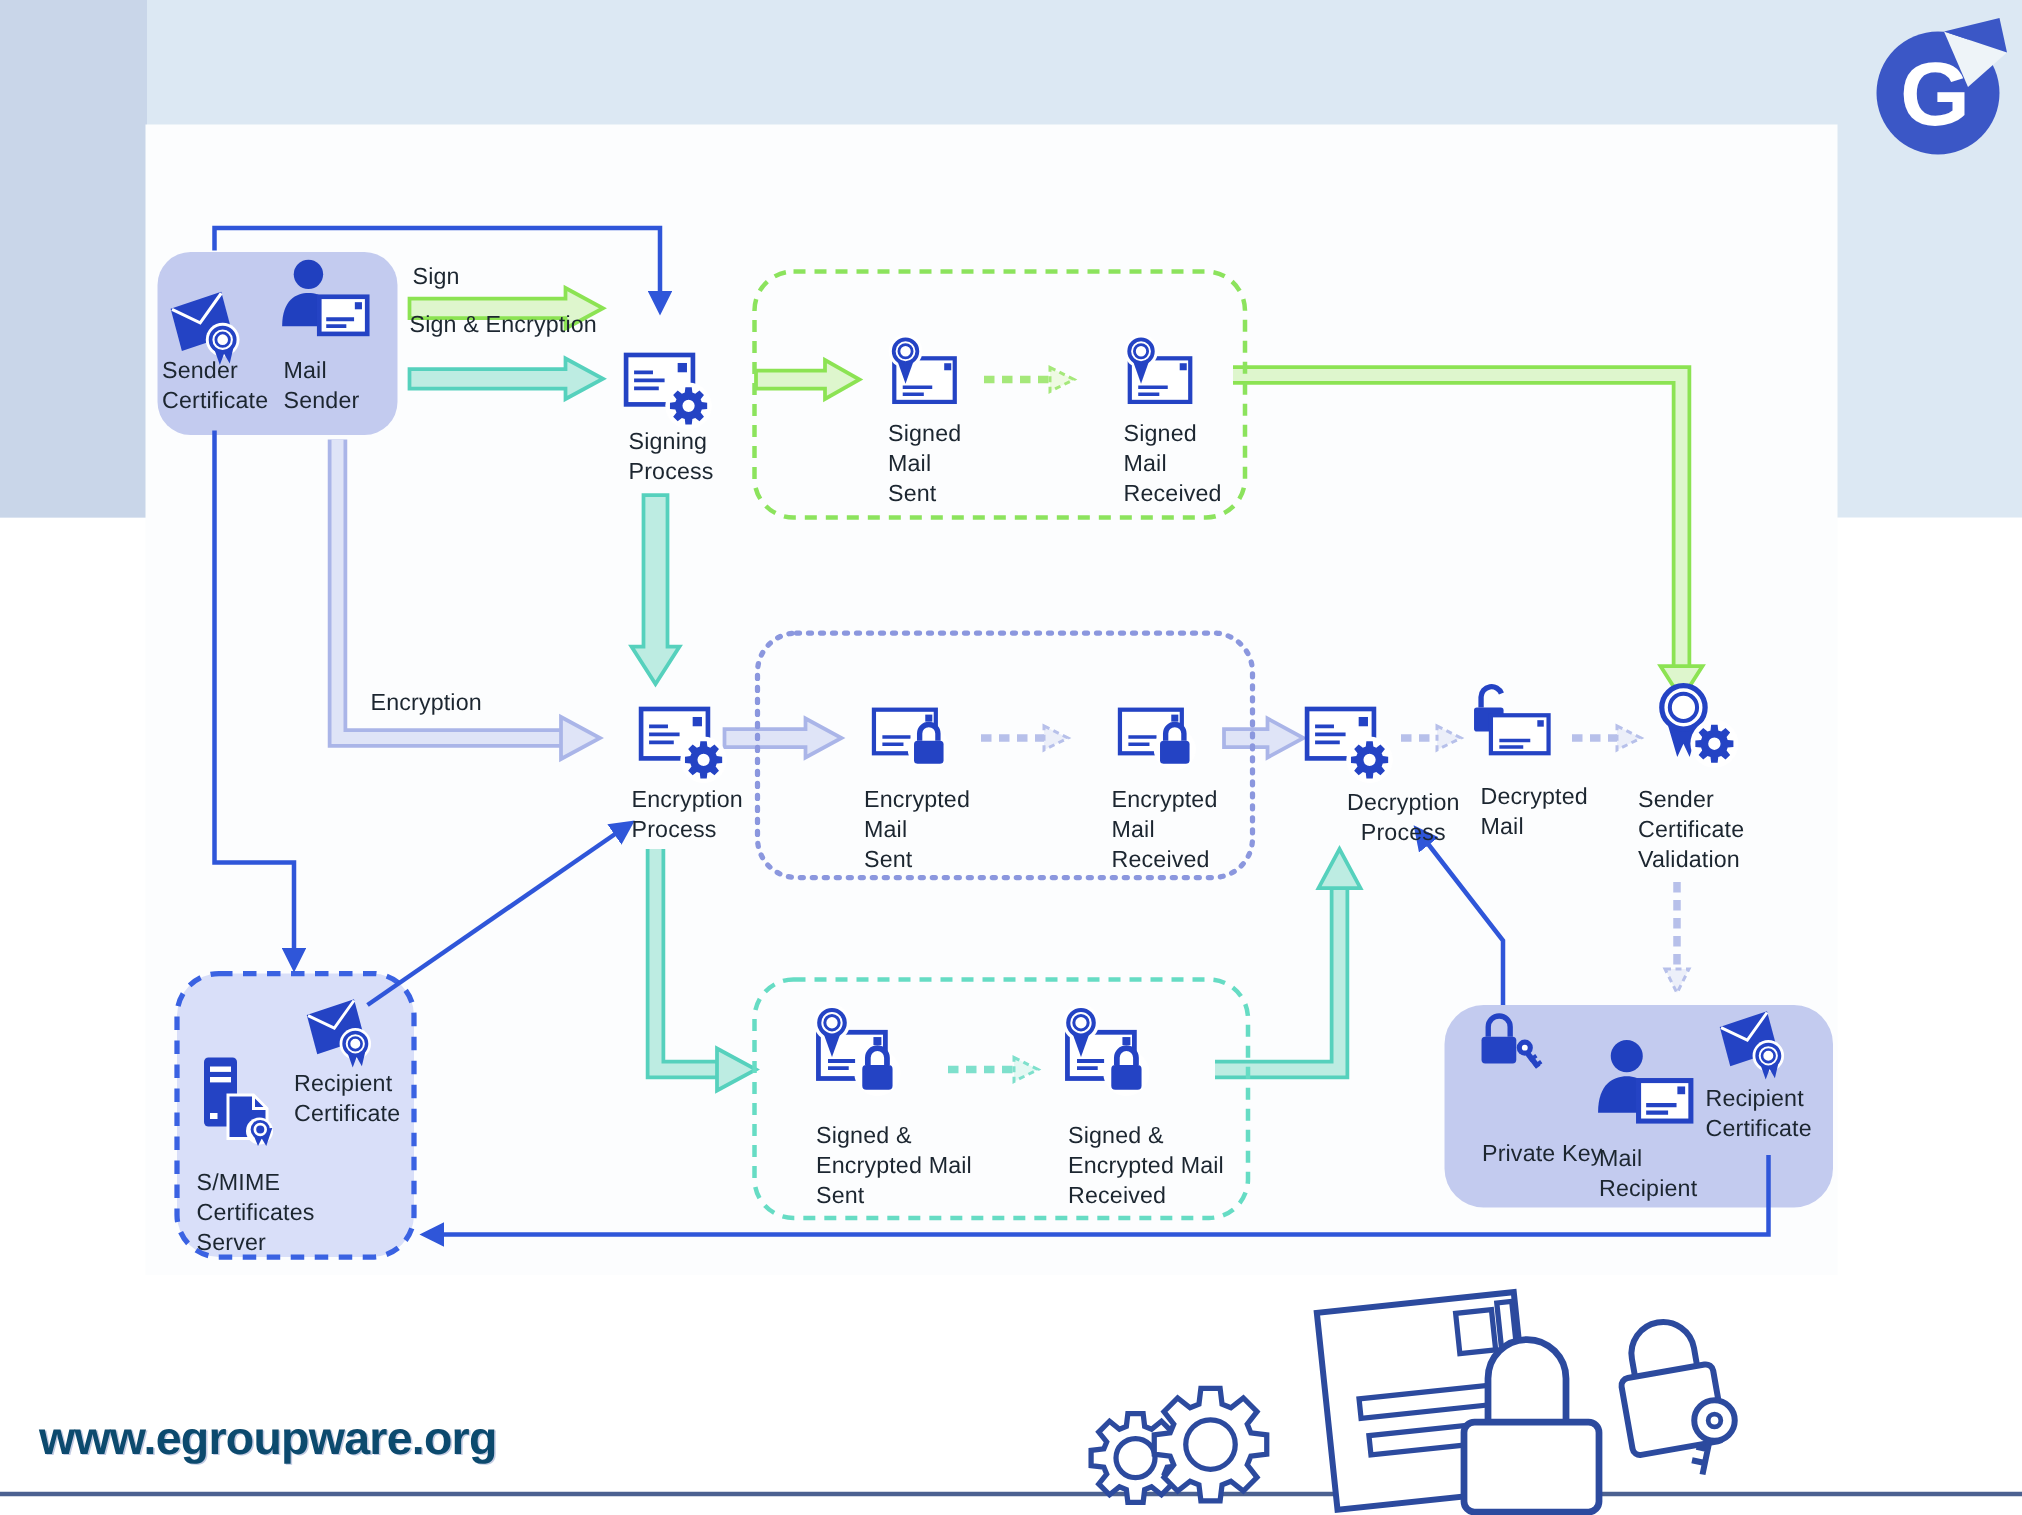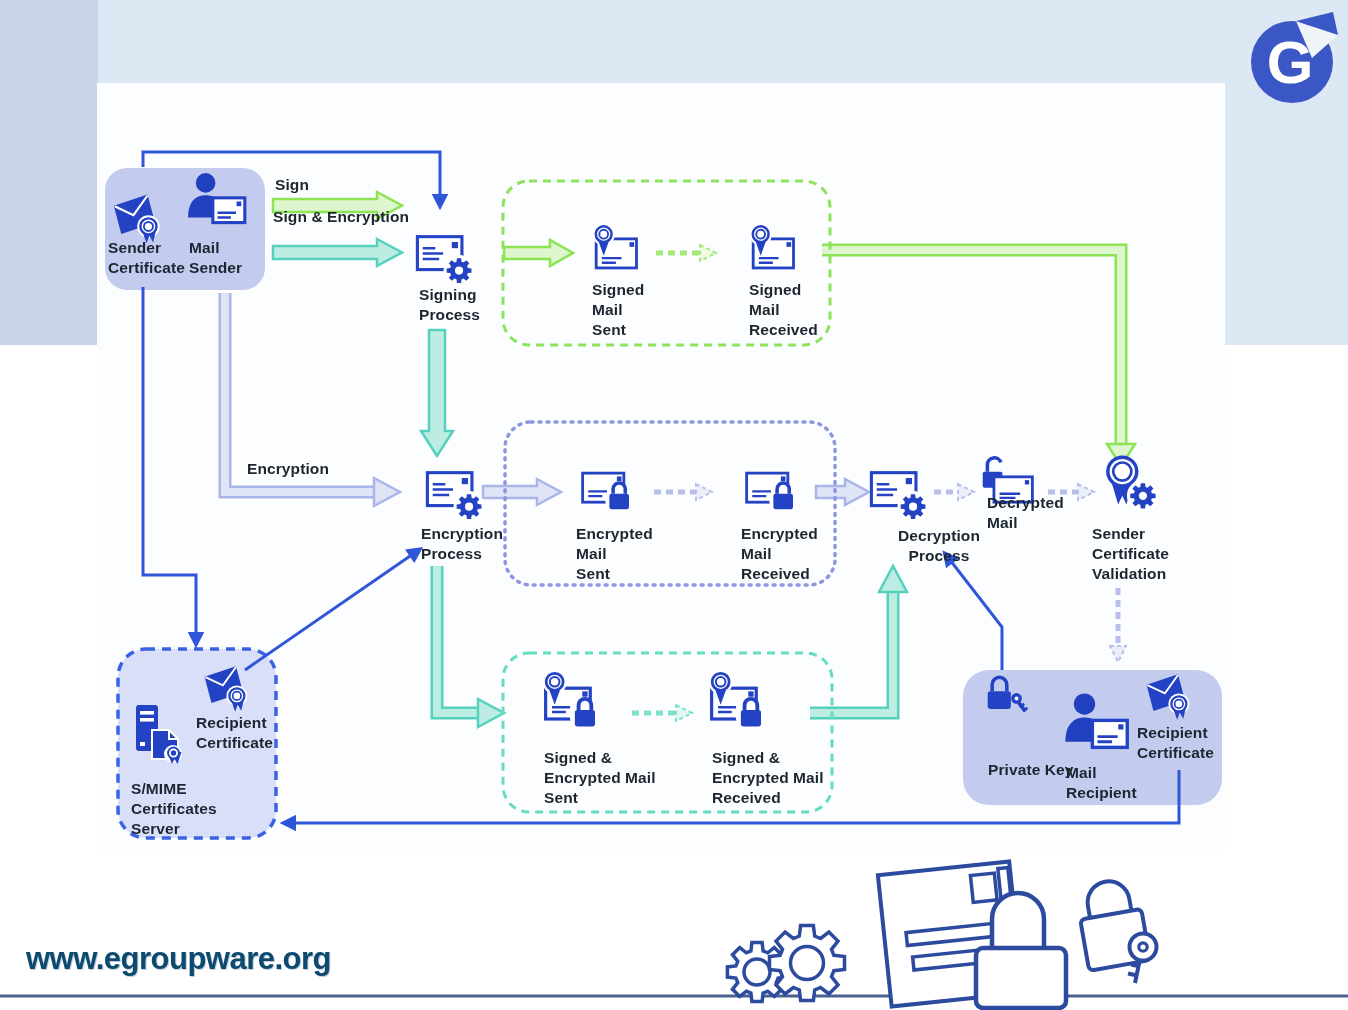--- a/index.html
+++ b/index.html
@@ -4,21 +4,21 @@
 <style>
   html,body{margin:0;padding:0;}
   body{width:1348px;height:1010px;position:relative;overflow:hidden;background:#ffffff;
        font-family:"Liberation Sans", sans-serif;}
   .abs{position:absolute;}
   .bg-top{left:0;top:0;width:1348px;height:345px;background:#dce8f3;}
   .bg-left{left:0;top:0;width:98px;height:345px;background:#c9d6e9;}
   .panel{left:97px;top:83px;width:1128px;height:767px;background:#fcfdfe;}
   svg.overlay{position:absolute;left:0;top:0;width:1348px;height:1010px;}
   .lbl{position:absolute;font-size:15.5px;line-height:20px;color:#1c2630;
-       white-space:pre-line;letter-spacing:0.1px;font-weight:bold;}
+       white-space:pre-line;letter-spacing:0.1px;}
   .footer-url{position:absolute;left:26px;top:941px;font-size:31px;font-weight:bold;
        color:#0c4a6e;letter-spacing:-0.5px;text-shadow:1px 1px 0 #c3cbe2;}
 </style>
 </head>
 <body>
 
 <div class="abs bg-top"></div>
 <div class="abs bg-left"></div>
 <div class="abs panel"></div>
 
@@ -255,21 +255,21 @@
 <div class="lbl" style="left:421px;top:524px;">Encryption
 Process</div>
 <div class="lbl" style="left:576px;top:524px;">Encrypted
 Mail
 Sent</div>
 <div class="lbl" style="left:741px;top:524px;">Encrypted
 Mail
 Received</div>
 <div class="lbl" style="left:898px;top:526px;text-align:center;">Decryption
 Process</div>
-<div class="lbl" style="left:987px;top:493px;">Decrypted
+<div class="lbl" style="left:987px;top:522px;">Decrypted
 Mail</div>
 <div class="lbl" style="left:1092px;top:524px;">Sender
 Certificate
 Validation</div>
 <div class="lbl" style="left:544px;top:748px;">Signed &amp;
 Encrypted Mail
 Sent</div>
 <div class="lbl" style="left:712px;top:748px;">Signed &amp;
 Encrypted Mail
 Received</div>

